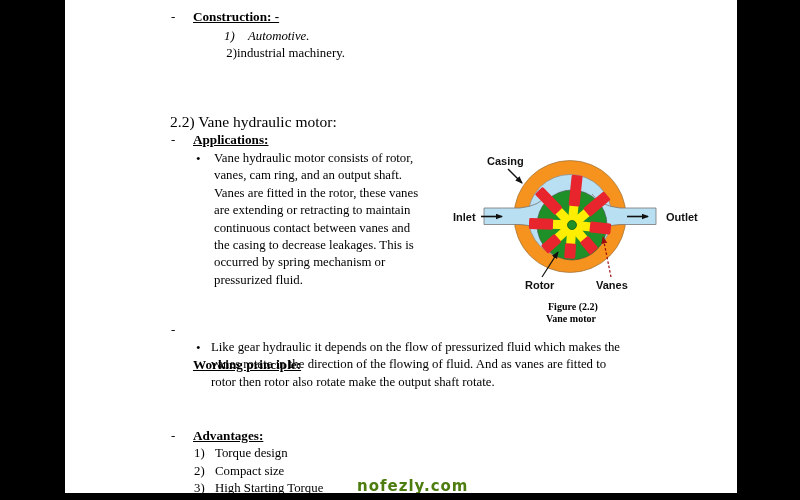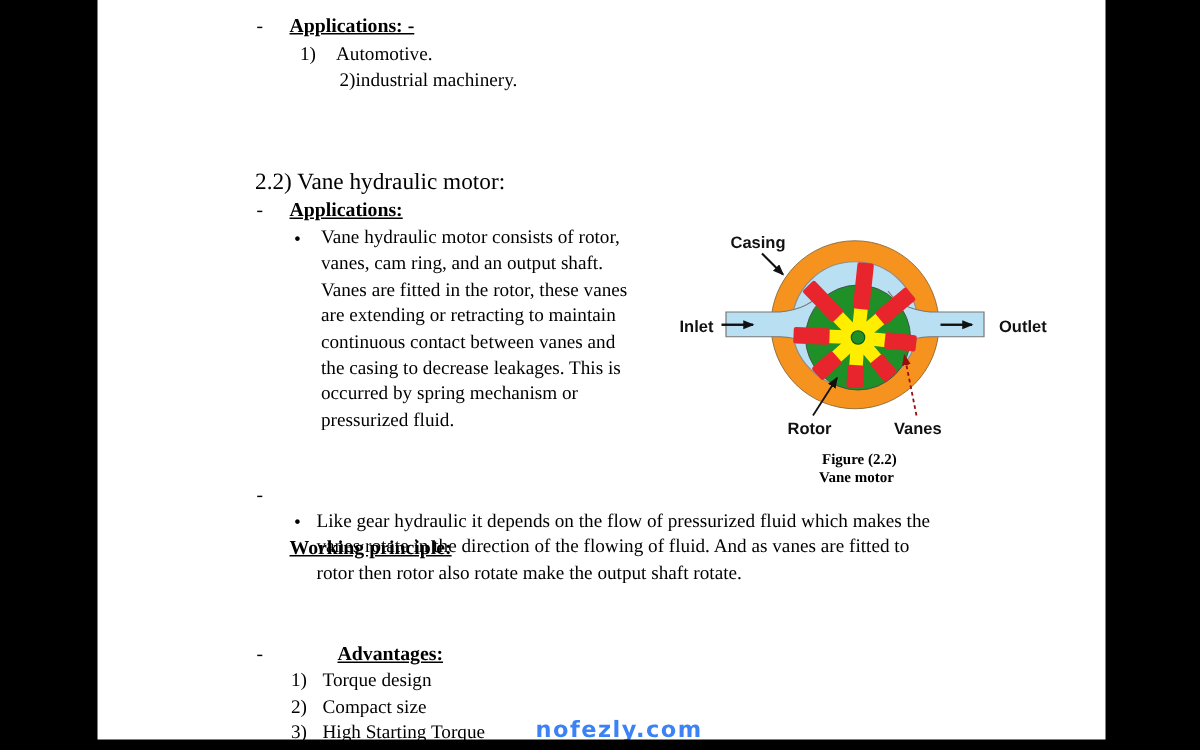--- a/index.html
+++ b/index.html
@@ -22,32 +22,32 @@
   .num-adv { display:inline-block; width:21px; }
 
   .figure { left:450px; top:140px; width:260px; height:192px; }
   .fig-caption { position:absolute; font-size:10px; font-weight:bold;
                  font-family:"Liberation Serif", serif; }
   .fig-svg text { font-family:"Liberation Sans", sans-serif; font-weight:bold;
                   font-size:11px; fill:#111; }
 
   .wm-ar { font-size:34px; font-weight:bold; color:#e3e3e3; direction:rtl;
            font-family:"DejaVu Sans", sans-serif; }
-  .wm-en { font-size:15px; font-weight:bold; color:#3b82f6; letter-spacing:1px;
+  .wm-en { font-size:15px; font-weight:bold; color:#4d7c0f; letter-spacing:1px;
            font-family:"DejaVu Sans", sans-serif; }
 </style>
 </head>
 <body>
 
 <div class="abs" style="inset:0;">
 
   <span class="abs dash" style="left:171px; top:9px;">-</span>
-  <span class="abs subheading" style="left:193px; top:9px;">Applications: -</span>
+  <span class="abs subheading" style="left:193px; top:9px;">Construction: -</span>
 
-  <div class="abs num-item" style="left:200px; top:29px;">
+  <div class="abs num-item" style="left:224px; top:29px;font-style:italic;">
     <span class="num-app">1)</span><span>Automotive.</span>
   </div>
   <div class="abs num-item" style="left:213px; top:46px;text-align:right;">
     <span class="num-app">2)</span><span>industrial machinery.</span>
   </div>
 
   <div class="abs section-title" style="left:170px; top:113px;">2.2) Vane hydraulic motor:</div>
 
   <span class="abs dash" style="left:171px; top:132px;">-</span>
   <span class="abs subheading" style="left:193px; top:132px;">Applications:</span>
@@ -123,21 +123,21 @@
   </div>
 
   <span class="abs dash" style="left:171px; top:322px;">-</span>
   <span class="abs subheading" style="left:193px; top:322px;margin-top:35px;">Working principle:</span>
   <span class="abs bullet" style="left:196px; top:340px;">•</span>
   <div class="abs body-text" style="left:211px; top:339px; width:450px;">Like gear hydraulic it depends on the flow of pressurized fluid which makes the
 vanes rotate in the direction of the flowing of fluid. And as vanes are fitted to
 rotor then rotor also rotate make the output shaft rotate.</div>
 
   <span class="abs dash" style="left:171px; top:428px;">-</span>
-  <span class="abs subheading" style="left:193px; top:428px;margin-left:32px;">Advantages:</span>
+  <span class="abs subheading" style="left:193px; top:428px;">Advantages:</span>
 
   <div class="abs num-item" style="left:194px; top:446px;">
     <span class="num-adv">1)</span><span>Torque design</span>
   </div>
   <div class="abs num-item" style="left:194px; top:463.5px;">
     <span class="num-adv">2)</span><span>Compact size</span>
   </div>
   <div class="abs num-item" style="left:194px; top:480.5px;">
     <span class="num-adv">3)</span><span>High Starting Torque</span>
   </div>

